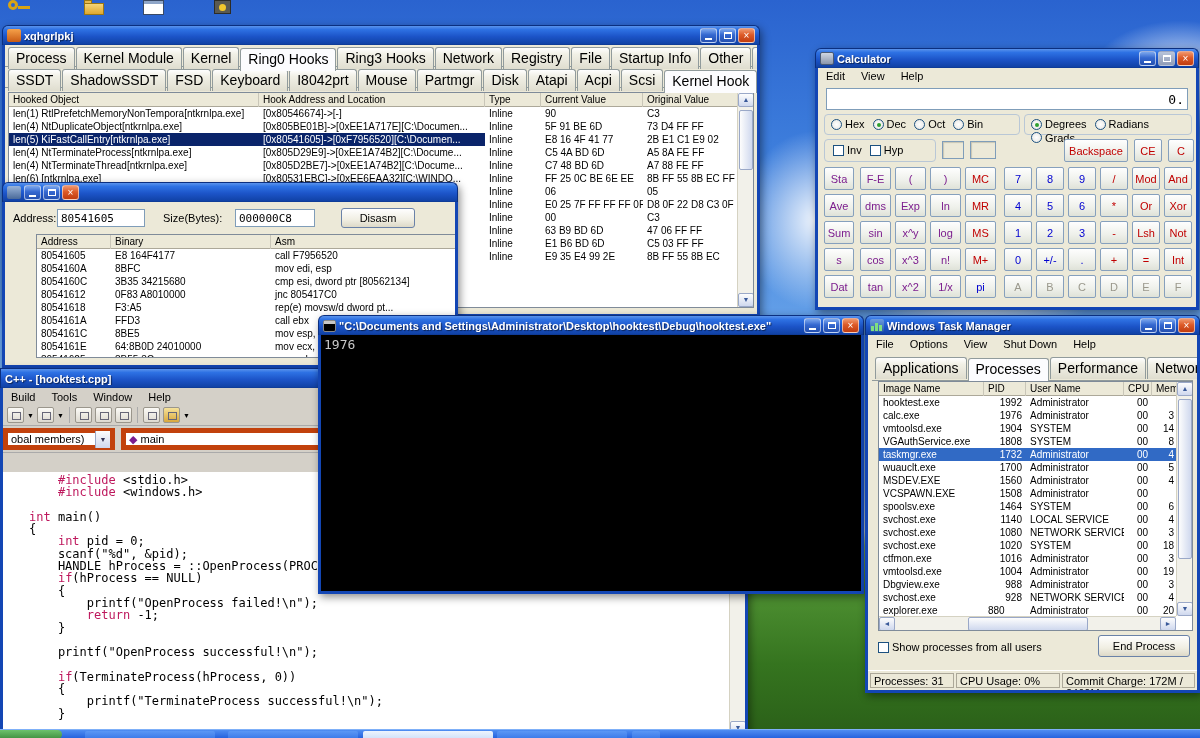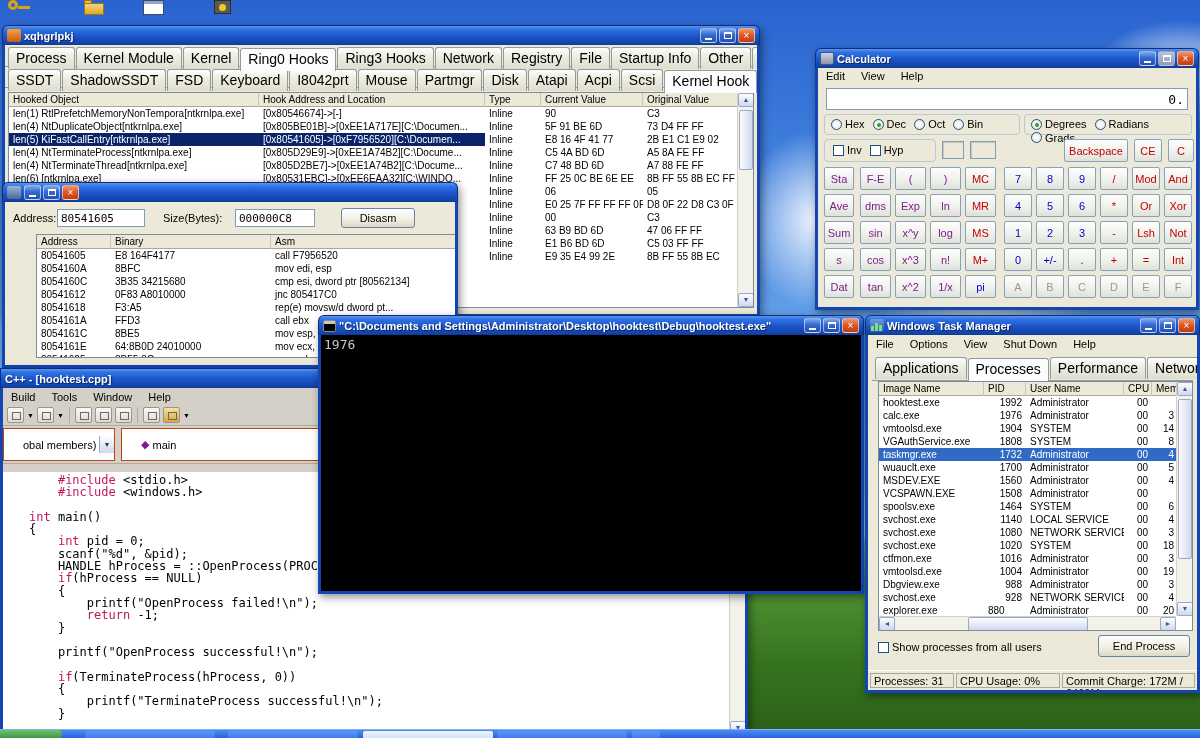--- a/index.html
+++ b/index.html
@@ -61,21 +61,21 @@
 .console-body{background:#000;height:100%;padding:2px 3px;font-family:"DejaVu Sans Mono","Liberation Mono",monospace;font-size:13px;color:#c8c8c8;}
 
 
 .code-area{position:absolute;background:#fff;overflow:hidden;font-family:"DejaVu Sans Mono","Liberation Mono",monospace;font-size:12px;}
 .code-line{height:12.3px;line-height:12.3px;white-space:pre;}
 .kw{color:#be185d;}
 .toolbar{display:flex;align-items:center;gap:3px;padding:2px 4px;background:#d4d0c8;border-bottom:1px solid #aaa;}
 .ticon{width:17px;height:16px;border:1px solid #9a96:;border:1px solid #9a968c;background:linear-gradient(#fbfaf6,#dedad0);border-radius:2px;position:relative;}
 .ticon::after{content:"";position:absolute;left:4px;top:4px;width:7px;height:6px;border:1px solid #667;}
 .tsep{width:1px;height:16px;background:#aaa;margin:0 2px;}
-.combo{display:inline-flex;align-items:center;background:#fff;border:1px solid #c2410c;height:33px;font-size:11px;padding-left:19px;position:relative;}
+.combo{display:inline-flex;align-items:center;background:#fff;border:5px solid #c2410c;height:22px;font-size:11px;padding-left:3px;position:relative;}
 .combo .arrow{margin-left:auto;width:15px;height:17px;background:linear-gradient(#fdfdfd,#cfd8ee);border-left:1px solid #9aa8c8;font-size:7px;color:#335;display:flex;align-items:center;justify-content:center;}
 
 
 .taskbar{position:absolute;left:0;right:0;bottom:0;height:9px;background:linear-gradient(#4f8df2,#2663de);border-top:1px solid #7fb0f8;z-index:90;}
 .startbtn{position:absolute;left:0;top:0;width:62px;height:9px;background:linear-gradient(#6cc26c,#3f8f3f);border-radius:0 6px 6px 0;}
 .taskbtn{position:absolute;top:1px;height:8px;background:linear-gradient(#5b97f5,#3a78e8);border-radius:2px 2px 0 0;}
 .taskbtn.lit{background:linear-gradient(#eef4fd,#cfe0fa);}
 
 
 .dicon{position:absolute;top:0;}

